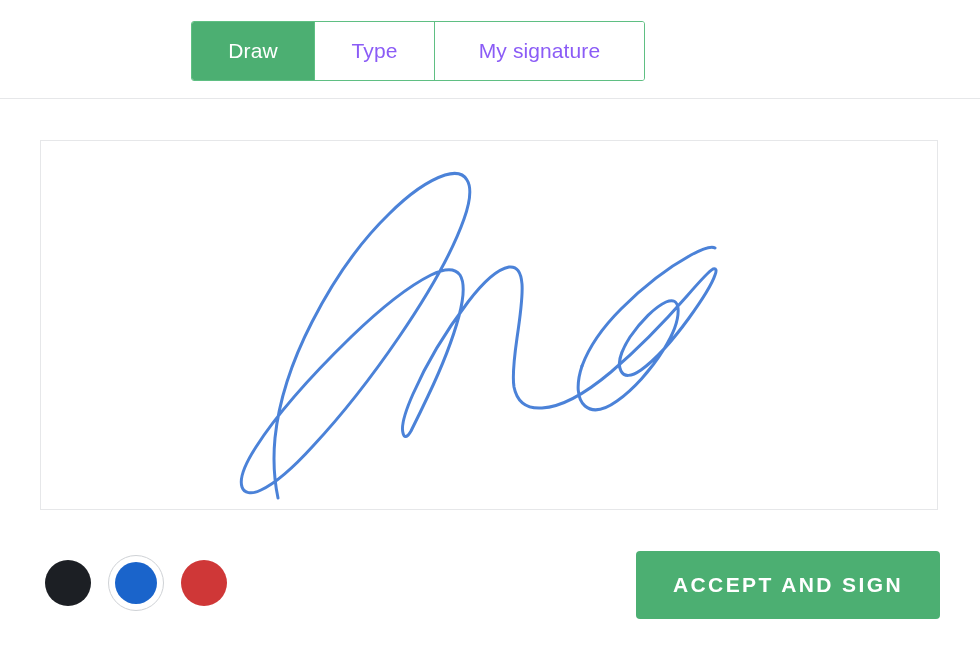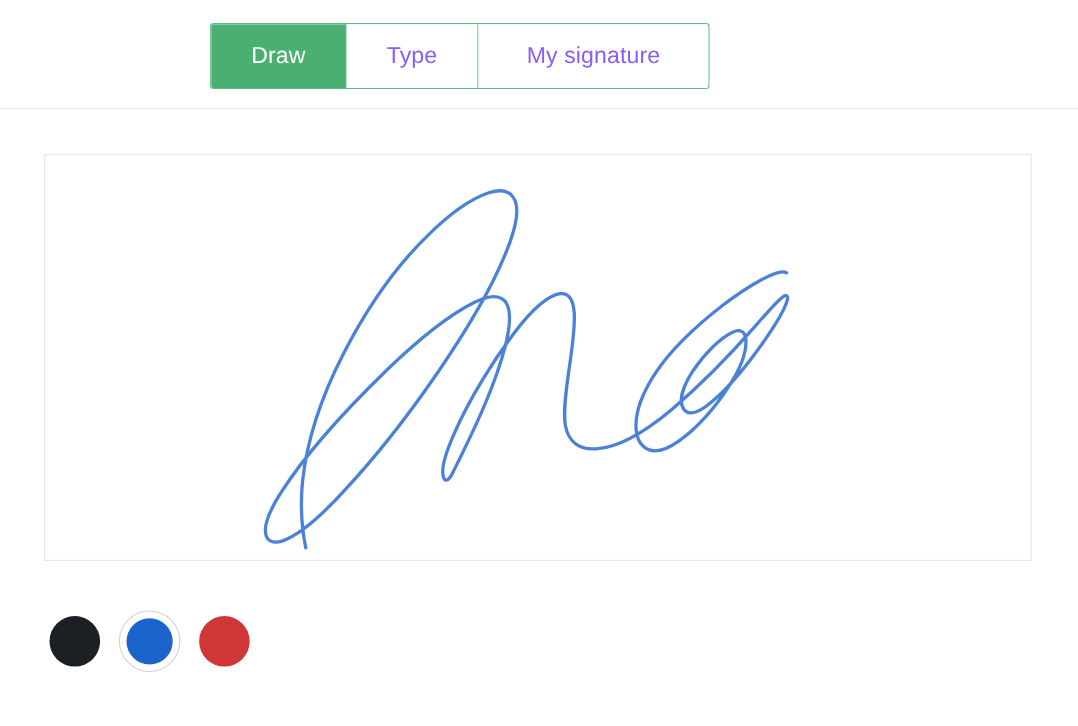--- a/index.html
+++ b/index.html
@@ -243,16 +243,19 @@
         <span class="swatch-dot" style="background:#1c1f24"></span>
       </div>
       <div class="color-swatch is-selected" style="border-color: rgb(207, 210, 214);">
         <span class="swatch-dot" style="background:#1a64cb"></span>
       </div>
       <div class="color-swatch">
         <span class="swatch-dot" style="background:#cf3737"></span>
       </div>
     </div>
 
+    <button id="accept-and-sign-button" type="button">
+      <span>ACCEPT AND SIGN</span>
+    </button>
 
   </div>
 
 </div>
 
 </body></html>

